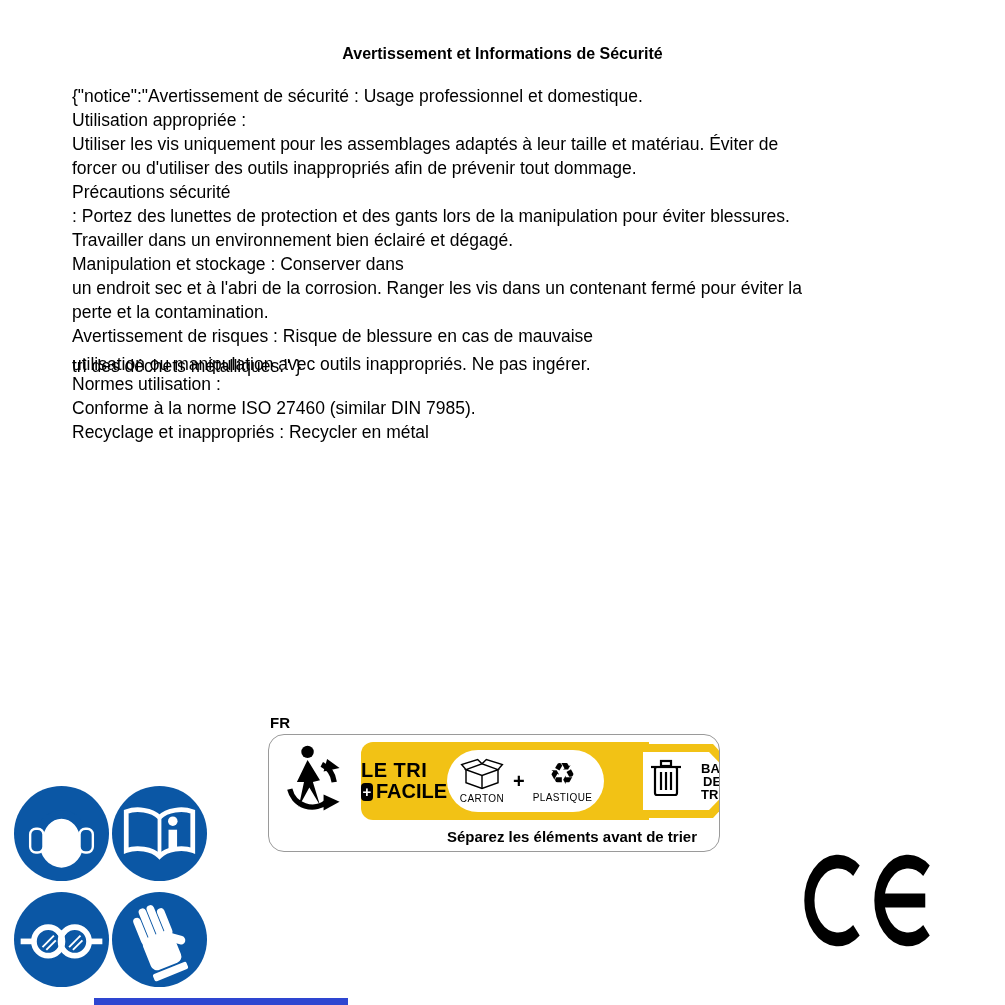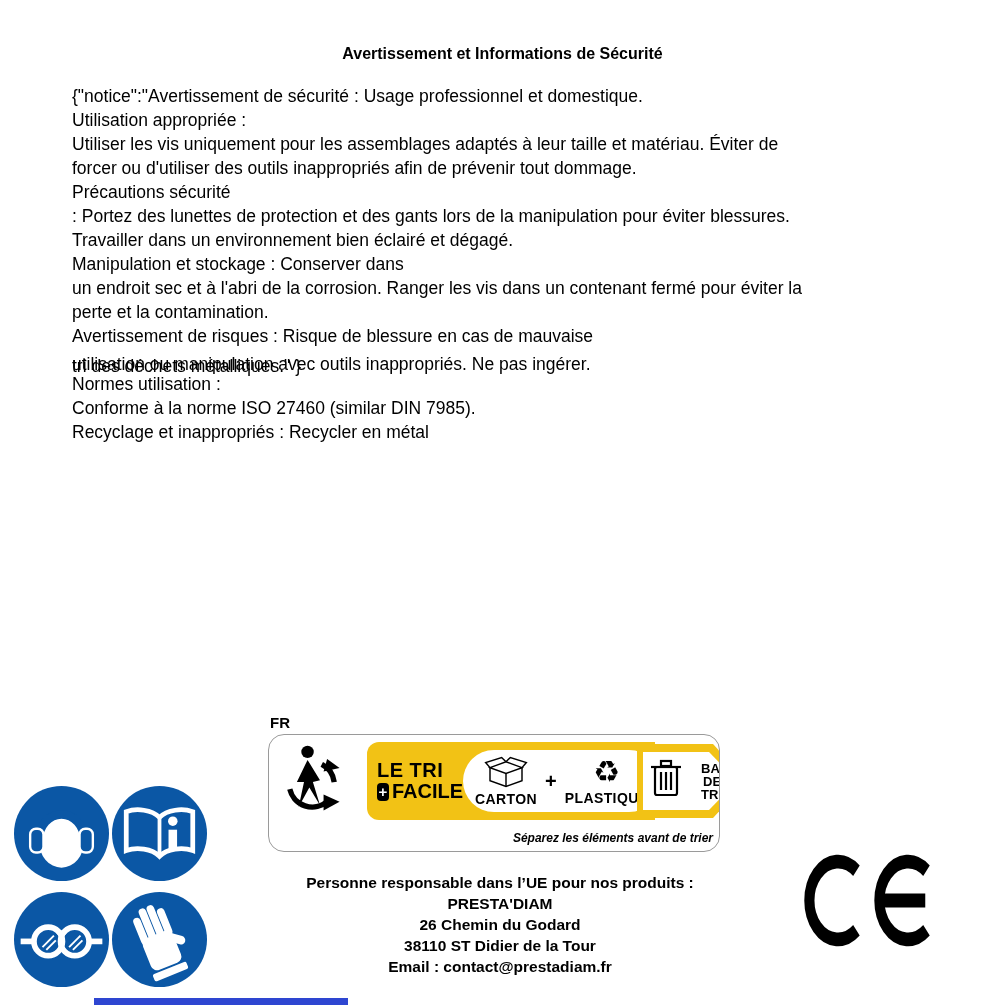--- a/index.html
+++ b/index.html
@@ -33,44 +33,44 @@
   .infotri { position:absolute; left:268px; top:714px; width:452px; }
   .fr { font-weight:bold; font-size:15px; margin-left:2px; }
   .panel {
     margin-top:3px; width:452px; height:118px; background:#fff;
     border:1.5px solid #9a9a9a; border-radius:16px; box-sizing:border-box;
     position:relative; overflow:hidden;
   }
   .triman { position:absolute; left:8px; top:8px; width:70px; height:80px; }
   .triman svg { width:100%; height:100%; }
   .band {
-    position:absolute; left:98px; top:7px; height:78px; width:288px;
+    position:absolute; left:92px; top:7px; height:78px; width:288px;
     background:#F2C215; border-radius:12px 0 0 12px;
-    display:flex; align-items:center; padding-left:10px; box-sizing:border-box;
+    display:flex; align-items:center; box-sizing:border-box;
   }
   .headline { width:86px; line-height:1.05; }
   .hl1 { font-weight:bold; font-size:20px; letter-spacing:0.5px; }
   .hl2 { font-weight:bold; font-size:20px; display:flex; align-items:center; gap:3px; }
   .plusbox {
     display:inline-flex; width:18px; height:18px; background:#000; color:#fff;
     border-radius:4px; align-items:center; justify-content:center;
     font-size:15px; font-weight:bold;
   }
   .pill {
     height:62px; background:#fff; border-radius:31px; display:flex;
     align-items:center; padding:0 12px; gap:8px;
   }
   .pitem { display:flex; flex-direction:column; align-items:center; line-height:1; }
-  .pitem .lbl { font-size:14px; font-weight:bold; letter-spacing:0.4px; margin-top:4px; }
+  .pitem .lbl { font-size:10px; font-weight:normal; letter-spacing:0.4px; margin-top:4px; }
   .psep { font-size:20px; font-weight:bold; }
   .recycle { font-size:30px; line-height:30px; }
   .chevron { position:absolute; left:368px; top:7px; width:112px; height:78px; }
   .sep-footer {
-    position:absolute; left:0; right:0; bottom:6px; text-align:right; padding-right:6px;
-    font-style:italic; font-weight:bold; font-size:12px;
+    position:absolute; left:0; right:16px; bottom:6px; text-align:right; padding-right:6px;
+    font-weight:bold; font-size:15px;
   }
 
   
   .resp {
     position:absolute; left:280px; top:872px; width:440px;
     text-align:center; font-weight:bold; font-size:15.5px; line-height:21px;
   }
 
   
   .ce { position:absolute; left:803px; top:853px; width:135px; height:95px; }
@@ -205,27 +205,20 @@
           </g>
           <text x="64" y="31" font-size="13" font-weight="bold" font-family="Liberation Sans, sans-serif" fill="#000">BAC</text>
           <text x="66" y="44" font-size="13" font-weight="bold" font-family="Liberation Sans, sans-serif" fill="#000">DE</text>
           <text x="64" y="57" font-size="13" font-weight="bold" font-family="Liberation Sans, sans-serif" fill="#000">TRI</text>
         </svg>
       </div>
       <div class="sep-footer">Séparez les éléments avant de trier</div>
     </div>
   </div>
 
-  <div class="resp">
-    <div>Personne responsable dans l’UE pour nos produits :</div>
-    <div>PRESTA'DIAM</div>
-    <div>26 Chemin du Godard</div>
-    <div>38110 ST Didier de la Tour</div>
-    <div>Email : contact@prestadiam.fr</div>
-  </div>
 
   <div class="ce">
     <svg viewBox="0 0 212 110" preserveAspectRatio="none">
       <path d="M83.9 20.5 A45 45 0 1 0 83.9 89.5" fill="none" stroke="#000" stroke-width="16"></path>
       <path d="M193.9 20.5 A45 45 0 1 0 193.9 89.5" fill="none" stroke="#000" stroke-width="16"></path>
       <line x1="124" y1="55" x2="192" y2="55" stroke="#000" stroke-width="16"></line>
     </svg>
   </div>
 
   <div class="bluebar"></div>

